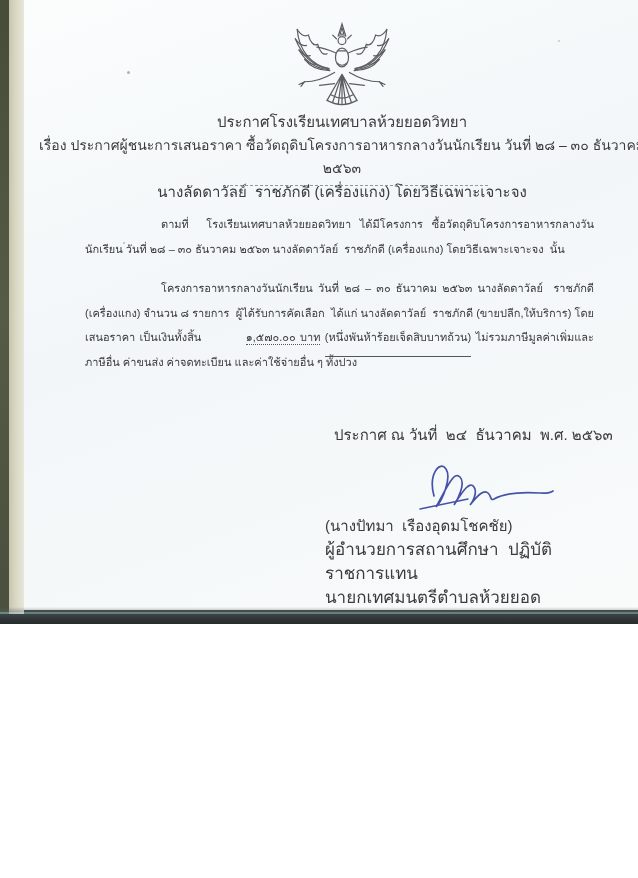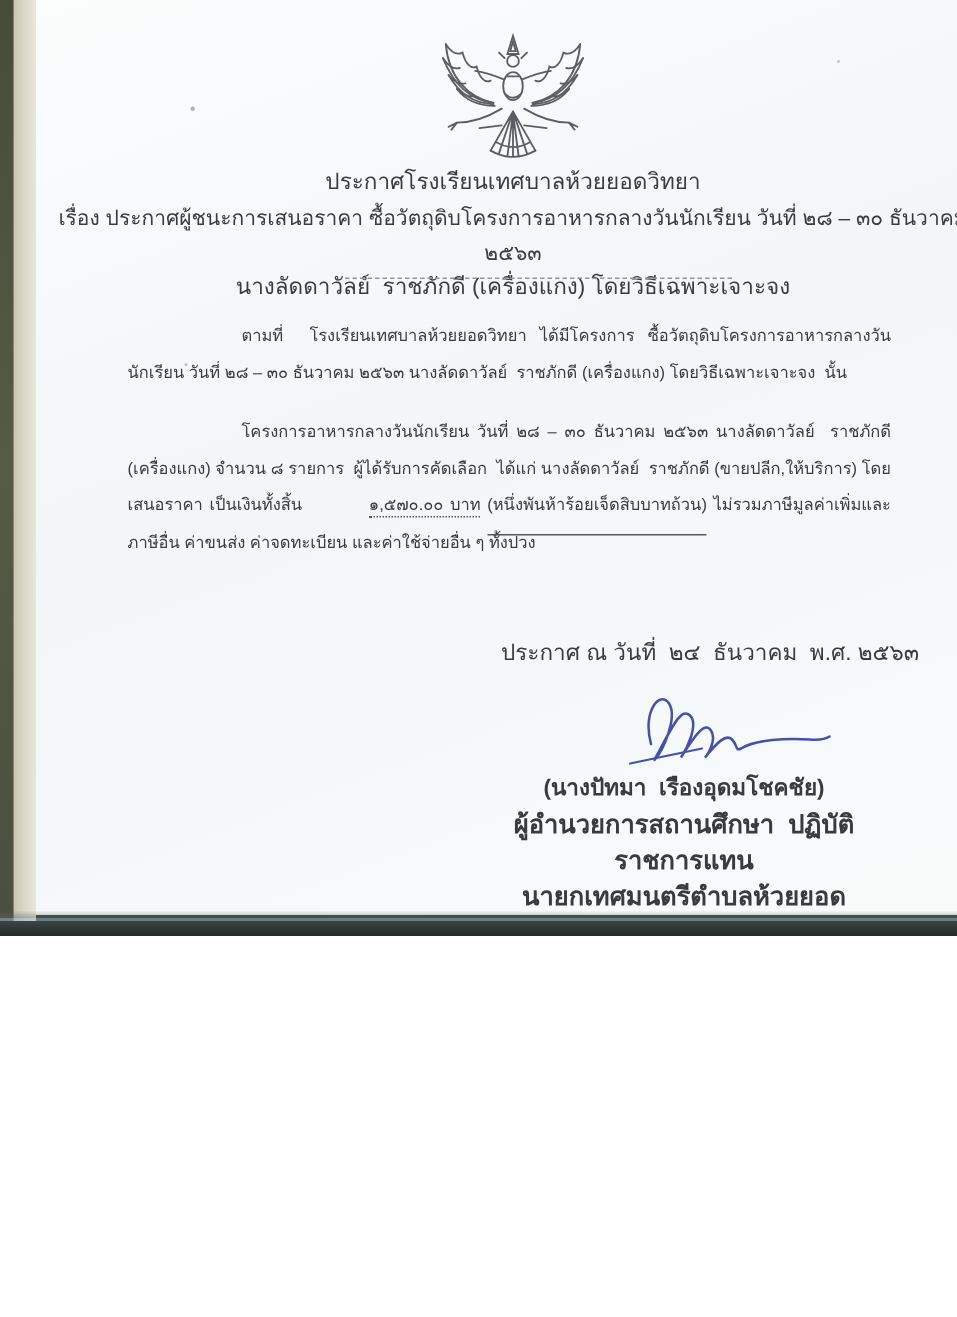--- a/index.html
+++ b/index.html
@@ -31,21 +31,21 @@
   .subject-line2{font-size:15px;line-height:23px;}
   .dash-rule{position:absolute;left:206px;top:184px;width:258px;height:1px;
     border-bottom:1.6px dashed #8e989a;}
   .para{position:absolute;left:61px;width:509px;font-size:11px;line-height:24.5px;
     text-align:justify;}
   .para1{top:212px;text-indent:76px;}
   .para2{top:276px;text-indent:76px;}
   .amount-figures{border-bottom:1.5px dotted #55565a;padding-bottom:1px;margin-left:40px;}
   .amount-words{border-bottom:1px solid #55565a;padding-bottom:13px;}
   .date-line{position:absolute;left:310px;top:400px;font-size:15px;margin-top:23px;}
-  .sig-block{position:absolute;left:301px;top:456px;width:262px;text-align:center;font-weight:bold;}
+  .sig-block{position:absolute;left:301px;top:456px;width:262px;}
   .sig-svg{display:block;margin:0 auto;}
   .sig-name{font-size:15px;line-height:24px;margin-top:2px;}
   .sig-pos{font-size:17px;line-height:24px;}
   .speck{position:absolute;border-radius:50%;}
   .s1{left:103px;top:71px;width:3px;height:3px;background:#8a96a0;opacity:.7;}
   .s2{left:99px;top:242px;width:2px;height:2px;background:#9aa4ab;opacity:.7;}
   .s3{left:90px;top:826px;width:3px;height:3px;background:#6a77b0;opacity:.8;}
   .s4{left:534px;top:40px;width:2px;height:2px;background:#a0a8ae;opacity:.6;}
 </style>
 </head>

